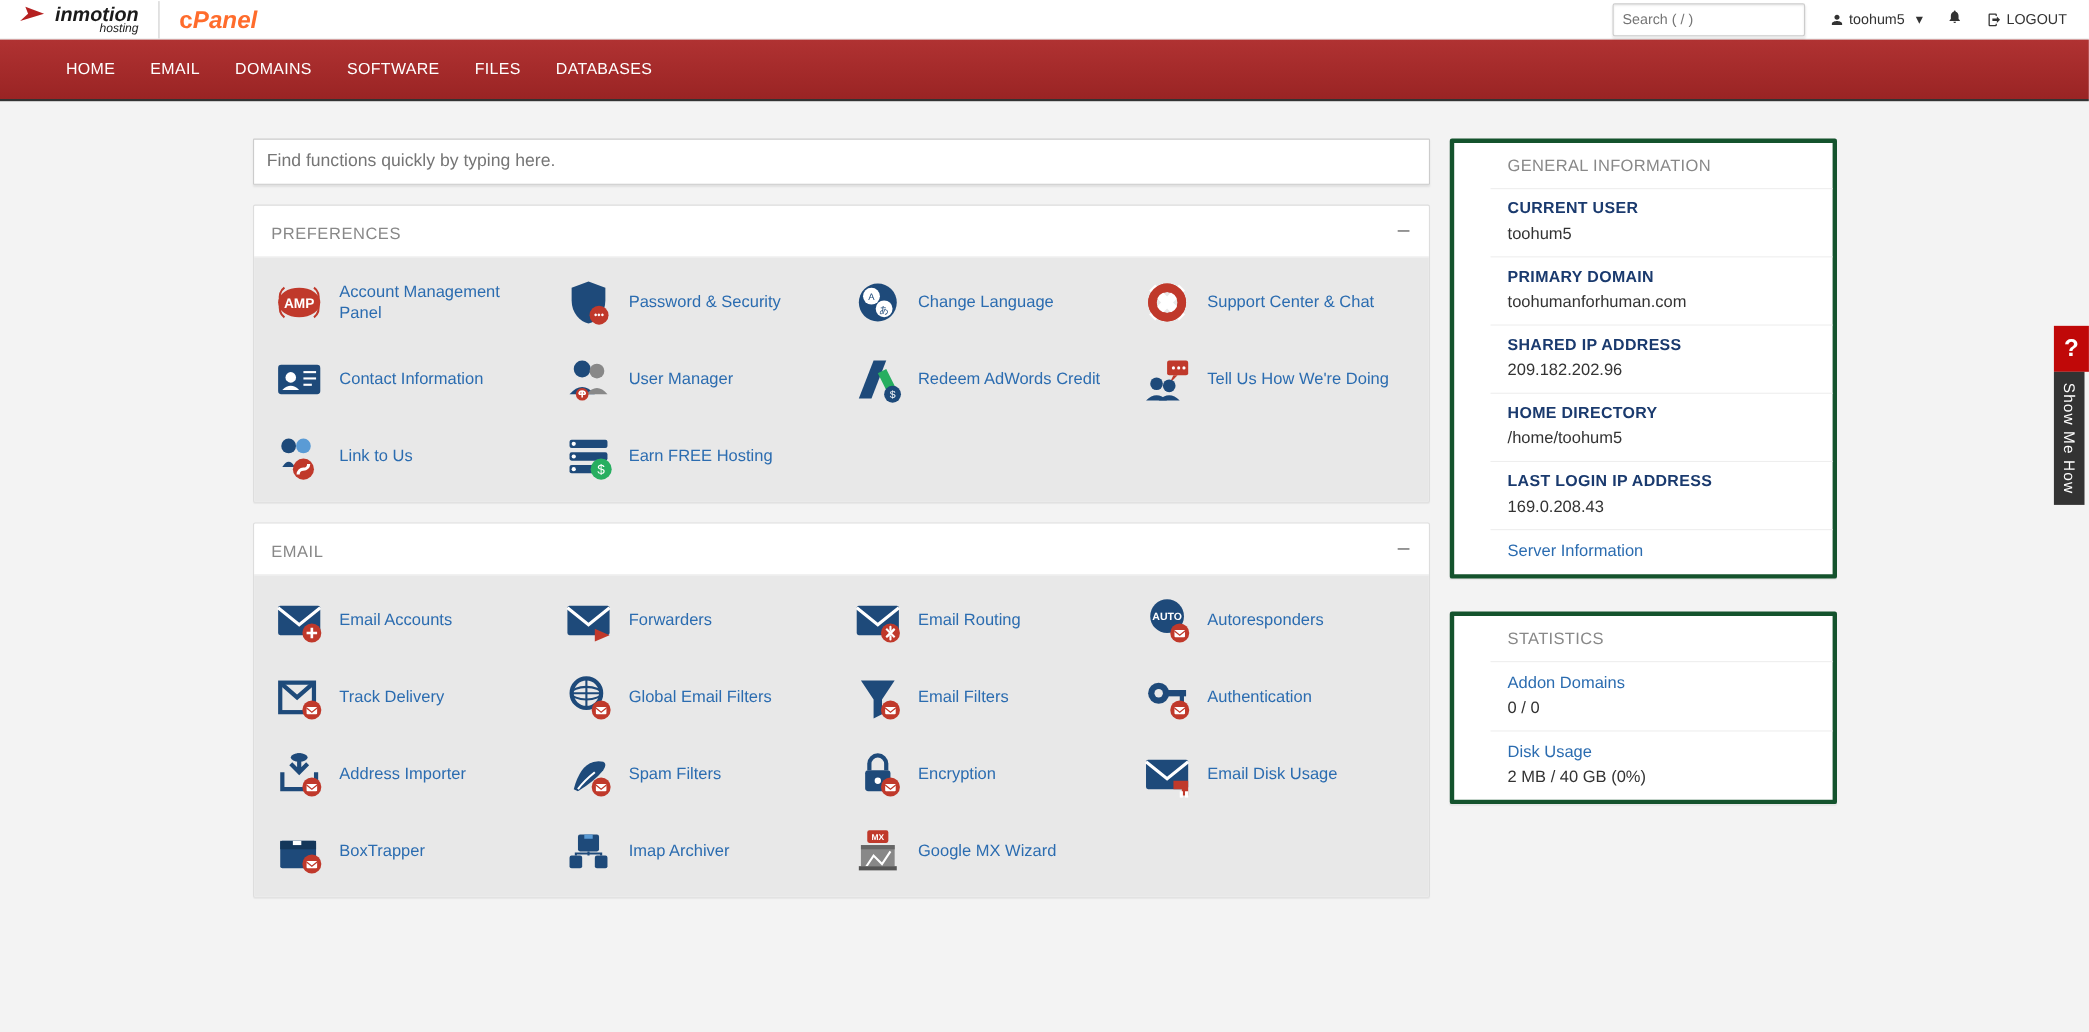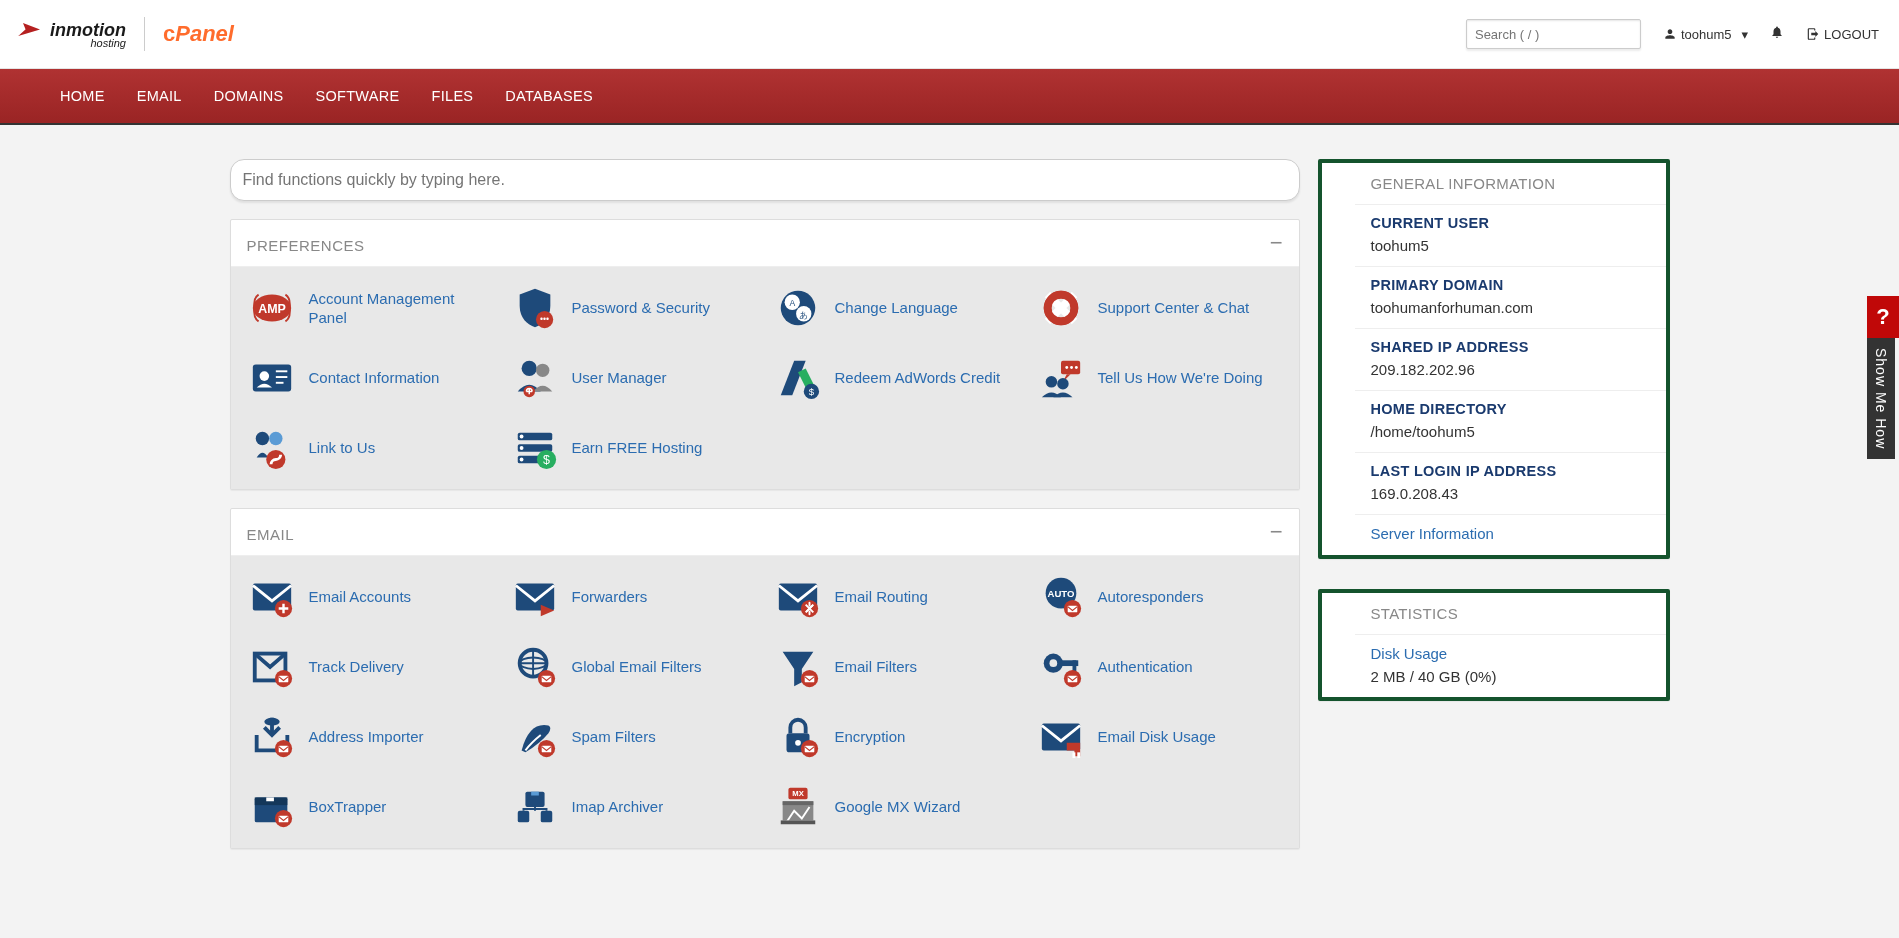--- a/index.html
+++ b/index.html
@@ -1,20 +1,20 @@
 <!DOCTYPE html>
 <html><head>
 <meta charset="utf-8">
 <style>
   * { box-sizing: border-box; margin: 0; padding: 0; }
   body { font-family: -apple-system, BlinkMacSystemFont, "Segoe UI", Arial, sans-serif; background: #f3f3f3; color: #333; }
   a { text-decoration: none; }
 
   
-  .top-header { background: #fff; height: 69px; display: flex; align-items: center; padding: 0 20px; border-bottom: 1px solid #e5e5e5; }
+  .top-header { background: #fff; height: 36px; display: flex; align-items: center; padding: 0 20px; border-bottom: 1px solid #e5e5e5; }
   .logo-group { display: flex; align-items: center; gap: 18px; flex: 1; }
   .logo-inmotion { font-style: italic; font-weight: bold; font-size: 18px; color: #1a1a1a; position: relative; padding-left: 30px; }
   .logo-inmotion::before { content: "➤"; color: #b52020; position: absolute; left: 0; top: -2px; font-size: 18px; transform: scaleX(1.4); }
   .logo-inmotion .sub { font-size: 11px; font-weight: normal; display:block; text-align:right; margin-top:-4px; font-style: italic; }
   .logo-divider { width:1px; height:34px; background:#ccc; }
   .logo-cpanel { font-weight:bold; font-size:22px; }
   .logo-cpanel .c { color:#ff6c2c; }
   .logo-cpanel .p { color:#ff6c2c; font-style:italic; }
   .top-right { display:flex; align-items:center; gap:22px;justify-content:center; }
   .top-search { width:175px; height:30px; border:1px solid #ccc; border-radius:2px; padding:0 8px; font-size:13px; box-shadow: inset 0 1px 2px rgba(0,0,0,0.1), 0 2px 2px rgba(0,0,0,0.08); }
@@ -25,21 +25,21 @@
 
   
   .nav-bar { background:#a52a2a; background: linear-gradient(#b03232,#9a2424); height:56px; display:flex; align-items:center; padding:0 60px; gap:32px; border-bottom:2px solid #333; }
   .nav-bar a { color:#fff; font-size:14.5px; font-weight:500; letter-spacing:0.3px; }
 
   
   .container { display:flex; gap:18px; padding:34px 60px 20px 60px; max-width:1560px; margin:0 auto; align-items:flex-start; }
   .left-col { flex:1; min-width:0; }
   .right-col { width:352px; flex-shrink:0; }
 
-  .func-search { width:100%; height:42px; border:1px solid #ccc; border-radius:14px; padding:0 12px; font-size:16px; background:#fff; box-shadow: 0 2px 2px rgba(0,0,0,0.08); margin-bottom:18px; }
+  .func-search { width:100%; height:42px; border:1px solid #ccc; border-radius:1px; padding:0 12px; font-size:16px; background:#fff; box-shadow: 0 2px 2px rgba(0,0,0,0.08); margin-bottom:18px; }
 
   .panel { background:#fff; border:1px solid #ddd; border-radius:2px; margin-bottom:18px; box-shadow: 0 1px 1px rgba(0,0,0,0.05); }
   .panel-header { padding:12px 16px; display:flex; align-items:flex-end; justify-content:space-between; border-bottom:1px solid #eee; cursor:pointer; }
   .panel-header h2 { font-size:15px; font-weight:400; color:#888; letter-spacing:0.5px; text-transform:uppercase; }
   .collapse-icon { font-size:22px; color:#888; line-height:1; }
   .panel-body { background:#e8e8e8; padding:8px 12px; }
   .item-grid { display:grid; grid-template-columns: repeat(4, 1fr); gap:4px 8px; }
   .app-item { display:flex; align-items:center; gap:12px; padding:8px 4px; cursor:pointer; }
   .app-icon { width:50px; height:50px; flex-shrink:0; display:flex; align-items:center; justify-content:center; }
   .app-icon svg { width:46px; height:46px; }
@@ -469,20 +469,24 @@
         </div>
       <div class="side-row link-row">
         <a>Server Information</a>
       </div>
     </div>
 
     <div class="side-panel">
       <div class="side-header">STATISTICS</div>
       <div id="stat-rows">
           <div class="stat-row">
+            <a>Addon Domains</a>
+            <div class="val">0 / 0</div>
+          </div>
+          <div class="stat-row">
             <a>Disk Usage</a>
             <div class="val">2 MB / 40 GB   (0%)</div>
           </div>
         </div>
     </div>
   </div>
 </div>
 
 <div class="help-tab">
   <div class="help-q">?</div>

